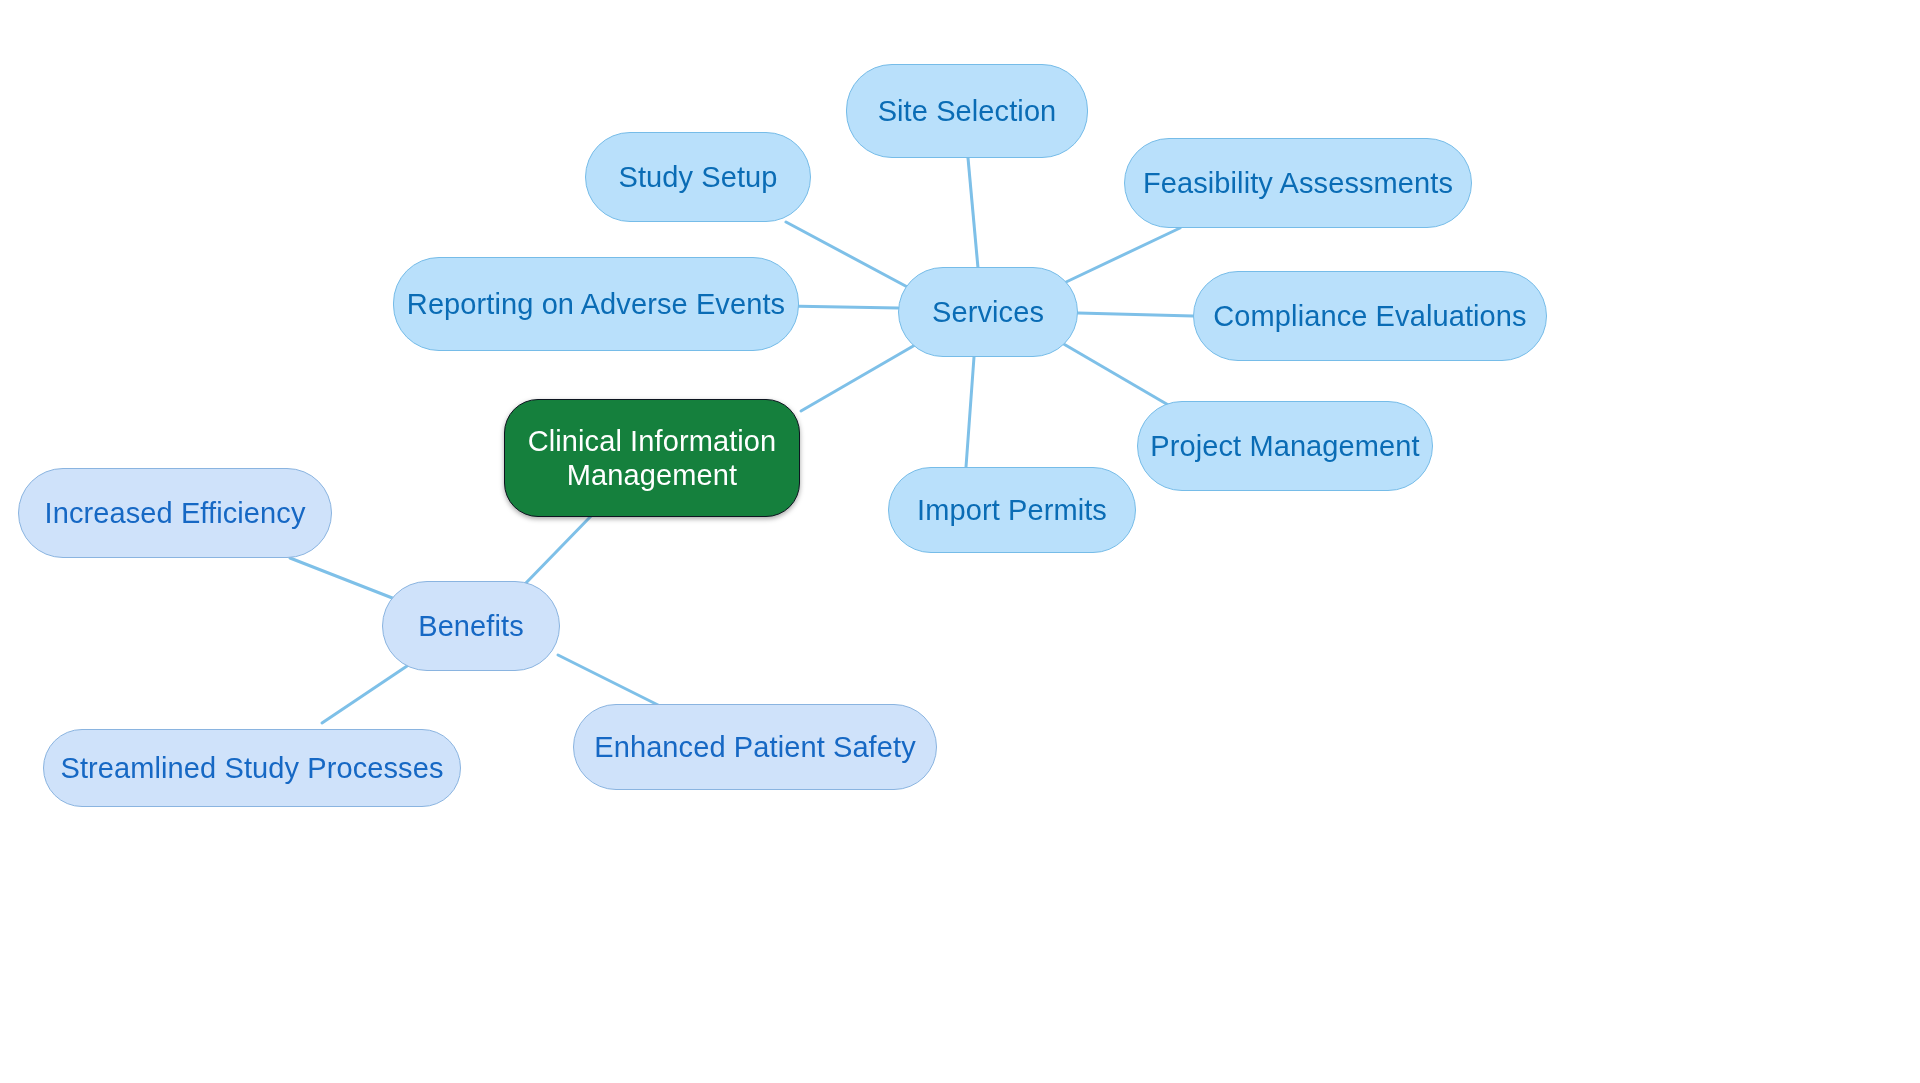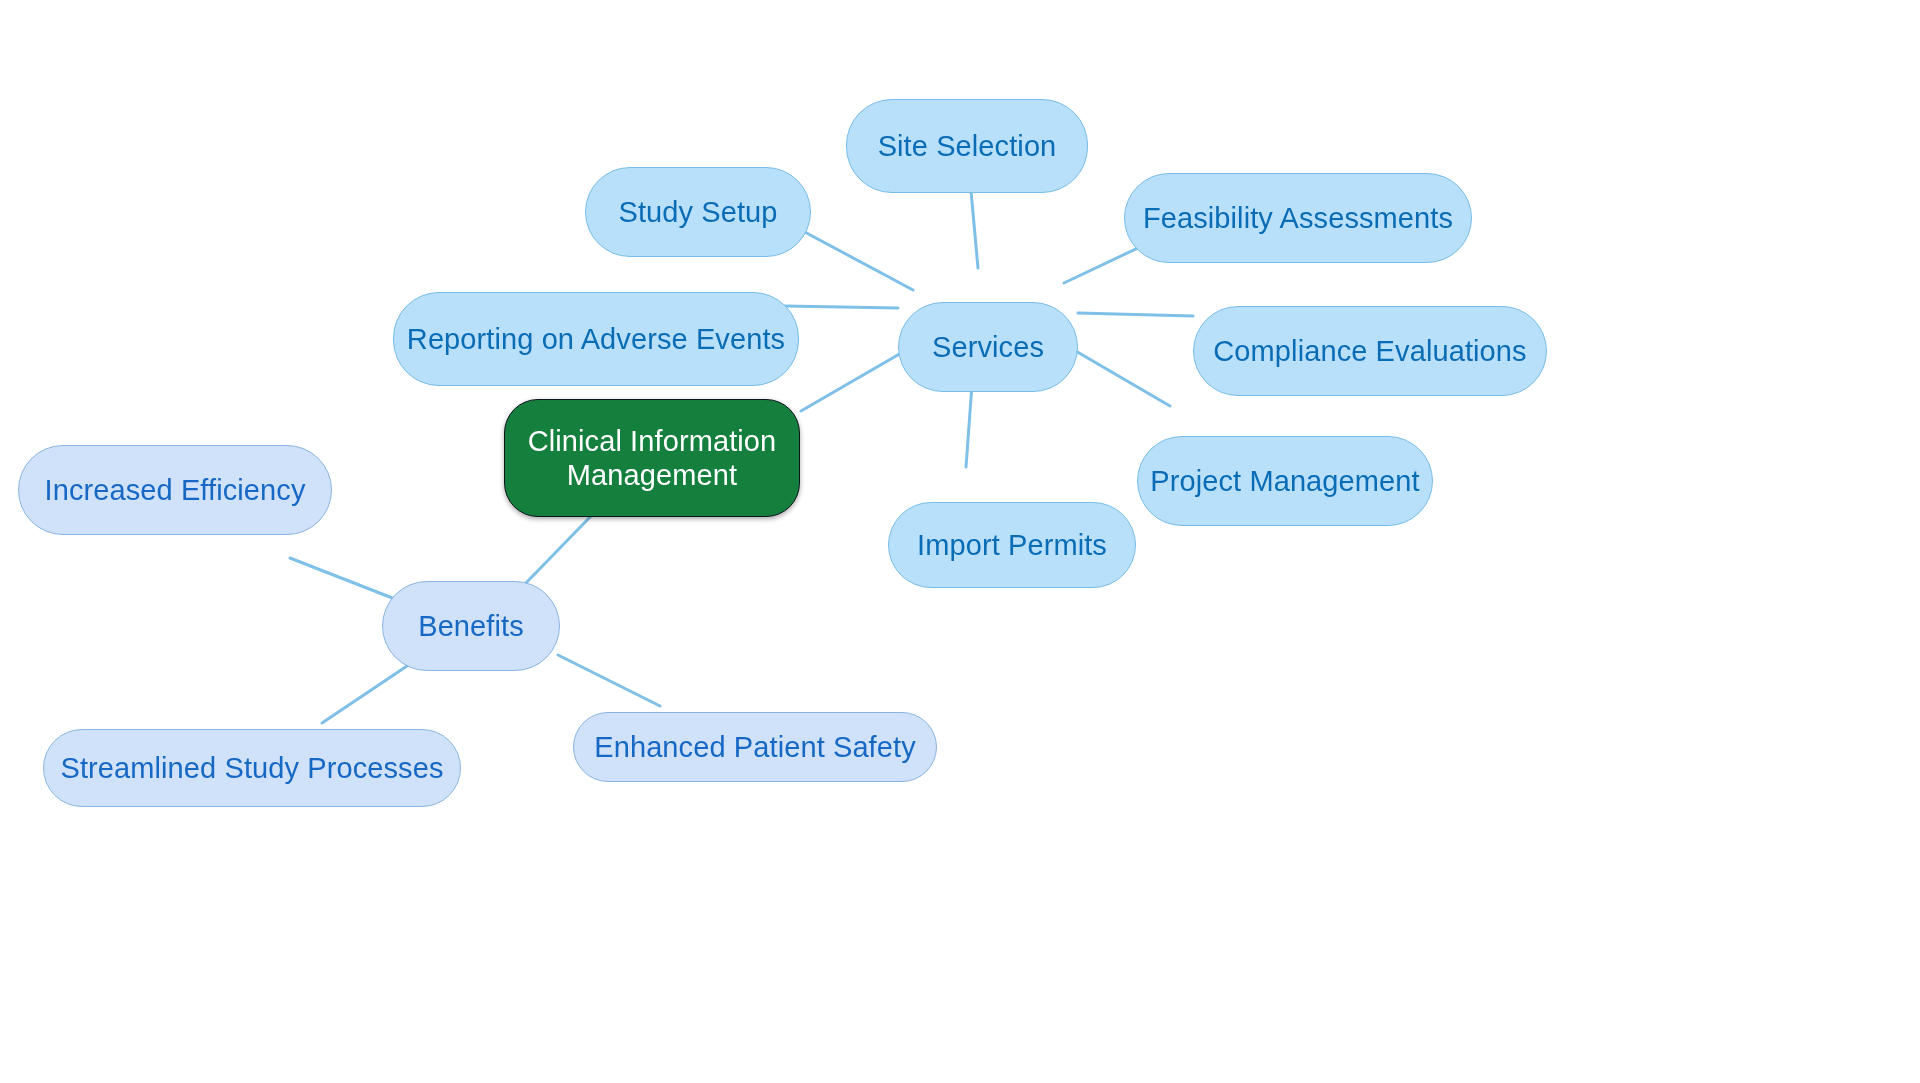--- a/index.html
+++ b/index.html
@@ -50,21 +50,20 @@
     font-size: 29px;
     box-shadow: 0 2px 5px rgba(0,0,0,0.35);
   }
   .node-branch-services,
   .node-leaf-services {
     background: #b9e0fb;
     border-color: #76bce8;
     color: #0a6cb5;
     border-radius: 46px;
     font-size: 29px;
-    margin-top: 35px;
   }
   .node-branch-benefits,
   .node-leaf-benefits {
     background: #cfe2fa;
     border-color: #8ab4e0;
     color: #1668c4;
     border-radius: 46px;
     font-size: 29px;
   }
 </style>
@@ -91,17 +90,17 @@
 Management</span></div>
       <div class="node node-branch-services" style="left: 988px; top: 312px; width: 180px; height: 90px;"><span>Services</span></div>
       <div class="node node-branch-benefits" style="left: 471px; top: 626px; width: 178px; height: 90px;"><span>Benefits</span></div>
       <div class="node node-leaf-services" style="left: 967px; top: 111px; width: 242px; height: 94px;"><span>Site Selection</span></div>
       <div class="node node-leaf-services" style="left: 698px; top: 177px; width: 226px; height: 90px;"><span>Study Setup</span></div>
       <div class="node node-leaf-services" style="left: 596px; top: 304px; width: 406px; height: 94px;"><span>Reporting on Adverse Events</span></div>
       <div class="node node-leaf-services" style="left: 1298px; top: 183px; width: 348px; height: 90px;"><span>Feasibility Assessments</span></div>
       <div class="node node-leaf-services" style="left: 1370px; top: 316px; width: 354px; height: 90px;"><span>Compliance Evaluations</span></div>
       <div class="node node-leaf-services" style="left: 1285px; top: 446px; width: 296px; height: 90px;"><span>Project Management</span></div>
       <div class="node node-leaf-services" style="left: 1012px; top: 510px; width: 248px; height: 86px;"><span>Import Permits</span></div>
-      <div class="node node-leaf-benefits" style="left: 175px; top: 490px; width: 314px; height: 90px;"><span>Increased Efficiency</span></div>
+      <div class="node node-leaf-benefits" style="left: 175px; top: 513px; width: 314px; height: 90px;"><span>Increased Efficiency</span></div>
       <div class="node node-leaf-benefits" style="left: 252px; top: 768px; width: 418px; height: 78px;"><span>Streamlined Study Processes</span></div>
-      <div class="node node-leaf-benefits" style="left: 755px; top: 747px; width: 364px; height: 70px;"><span>Enhanced Patient Safety</span></div>
+      <div class="node node-leaf-benefits" style="left: 755px; top: 747px; width: 364px; height: 86px;"><span>Enhanced Patient Safety</span></div>
     </div>
 </div>
 
 </body></html>

